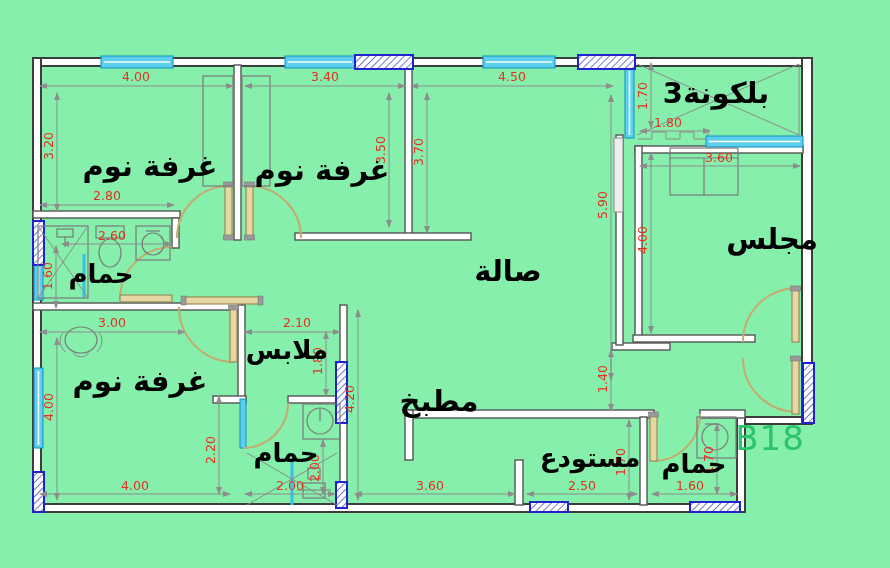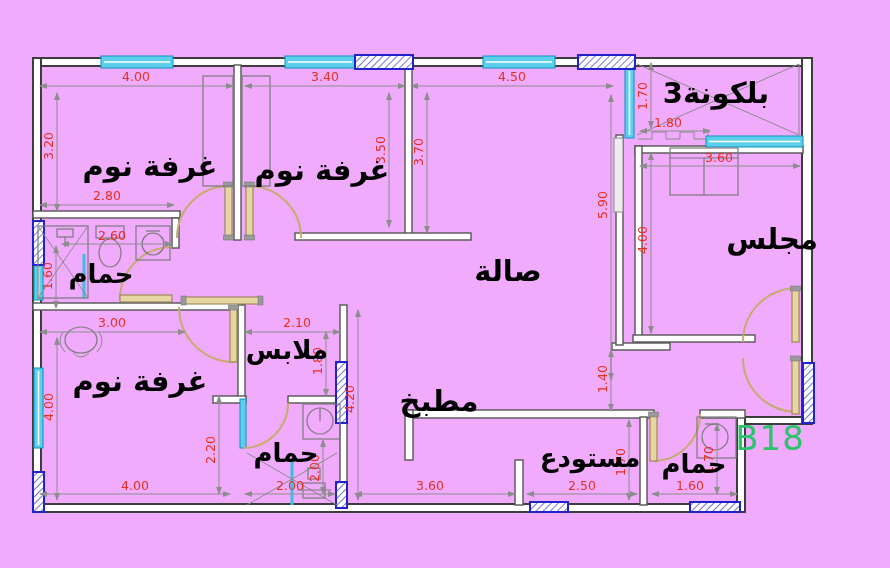--- a/index.html
+++ b/index.html
@@ -1,16 +1,16 @@
 <!DOCTYPE html>
 <html><head>
 <meta charset="utf-8">
 <style>
   html,body{margin:0;padding:0;background:#fff;}
-  .canvas{position:relative;width:890px;height:568px;background:#f0abfc;overflow:hidden;
+  .canvas{position:relative;width:890px;height:568px;background:#86efac;overflow:hidden;
           font-family:"DejaVu Sans",sans-serif;}
   svg{display:block;}
   .wall-outer{fill:#ffffff;stroke:#3d3d3d;stroke-width:2;}
   .wall{fill:#ffffff;stroke:#555555;stroke-width:1.4;}
   .fix{fill:none;stroke:#7a7a7a;stroke-width:1.2;}
   .fixthin{fill:none;stroke:#8a8a8a;stroke-width:1;}
   .glass{fill:#5bcfec;stroke:#0d93c0;stroke-width:1;}
   .glassline{stroke:#ffffff;stroke-width:1.6;fill:none;}
   .hatchwin{fill:url(#hatchP);stroke:#2222cc;stroke-width:2;}
   .leaf{fill:#e6d6a4;stroke:#8f7d46;stroke-width:1;}

